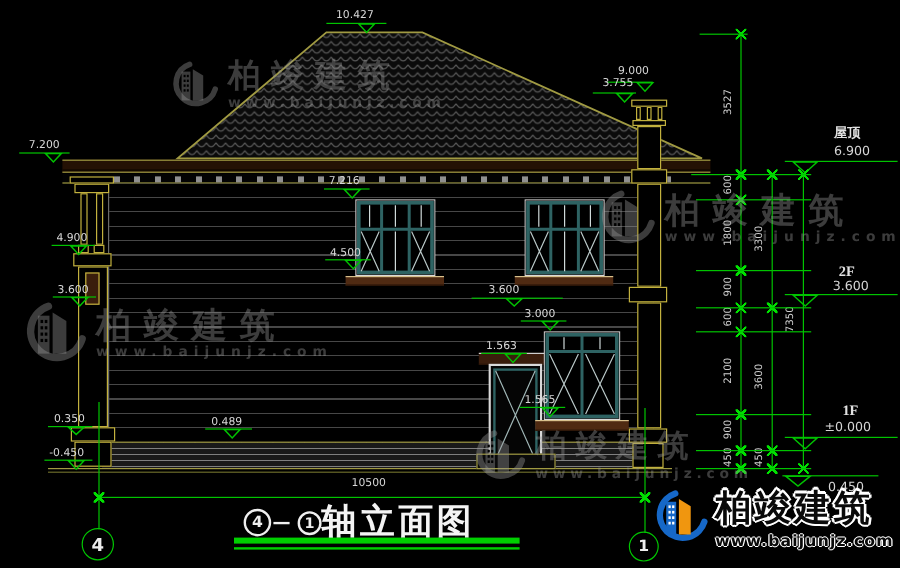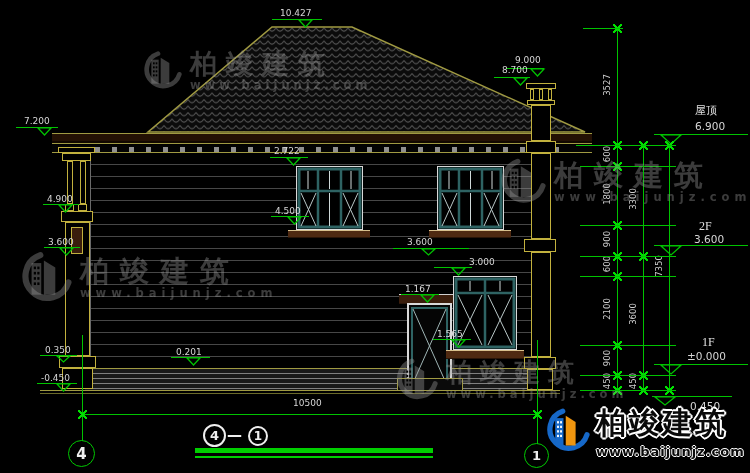--- a/index.html
+++ b/index.html
@@ -11,21 +11,21 @@
   .yl{position:absolute;height:1px;background:#a09a42;}
   .ybox{position:absolute;border:1px solid #c2b13e;background:#000;box-sizing:border-box;}
   .dimtxt{position:absolute;color:#d6d6d6;font-size:9px;white-space:nowrap;line-height:10px;}
   .chainlab{position:absolute;width:48px;text-align:center;transform:rotate(-90deg);
             transform-origin:center;font-size:8.5px;color:#cfcfcf;line-height:10px;}
   .xtick{position:absolute;width:9px;height:9px;
      background:linear-gradient(45deg,transparent 42%,#00e000 42% 58%,transparent 58%),
                 linear-gradient(135deg,transparent 42%,#00e000 42% 58%,transparent 58%);}
   .sill{position:absolute;background:#4f2a12;border-top:1px solid #d8c08c;
         border-bottom:1px solid #2a1508;box-sizing:border-box;}
-  .flab{position:absolute;color:#e2e2e2;font-size:11px;font-weight:normal;white-space:nowrap;}
+  .flab{position:absolute;color:#e2e2e2;font-size:11px;font-weight:bold;white-space:nowrap;}
   .serif{font-family:"Liberation Serif",serif;font-size:12px;}
   .fval{position:absolute;color:#d6d6d6;font-size:10.5px;white-space:nowrap;}
   .axcirc{position:absolute;border:1.5px solid #00c800;border-radius:50%;color:#eee;
           display:flex;align-items:center;justify-content:center;font-size:15px;font-weight:bold;box-sizing:border-box;}
   .tcirc{position:absolute;border:2px solid #efefef;border-radius:50%;color:#efefef;
          display:flex;align-items:center;justify-content:center;font-weight:bold;font-size:13px;box-sizing:border-box;}
   .tdash{position:absolute;color:#efefef;font-weight:bold;font-size:15px;}
   .ttext{position:absolute;color:#f4f4f4;font-weight:900;font-size:29px;letter-spacing:3px;white-space:nowrap;}
   .tscale{position:absolute;color:#f0f0f0;font-weight:bold;font-size:20px;}
   .wm{position:absolute;display:flex;align-items:center;gap:8px;color:rgba(150,150,150,0.40);}
@@ -160,31 +160,31 @@
       <div class="dimtxt" style="left: 280px; top: 8px;">10.427</div>
       <div class="gl" style="left: 272px; top: 19px; width: 50px;"></div>
       <svg width="15" height="9" style="position: absolute; left: 297.5px; top: 19px; overflow: visible;">
         <polygon points="1,1 14,1 7.5,8" fill="none" stroke="#00c300" stroke-width="1.2"></polygon>
       </svg>
       <div class="dimtxt" style="left: 515px; top: 55px;">9.000</div>
       <div class="gl" style="left: 506px; top: 68px; width: 38px;"></div>
       <svg width="15" height="9" style="position: absolute; left: 529.5px; top: 68px; overflow: visible;">
         <polygon points="1,1 14,1 7.5,8" fill="none" stroke="#00c300" stroke-width="1.2"></polygon>
       </svg>
-      <div class="dimtxt" style="left: 502px; top: 65px;">8.700</div>
+      <div class="dimtxt" style="left: 502px; top: 65px;">3.755</div>
       <div class="gl" style="left: 494px; top: 77px; width: 36px;"></div>
       <svg width="15" height="9" style="position: absolute; left: 512.5px; top: 77px; overflow: visible;">
         <polygon points="1,1 14,1 7.5,8" fill="none" stroke="#00c300" stroke-width="1.2"></polygon>
       </svg>
       <div class="dimtxt" style="left: 24px; top: 116px;">7.200</div>
       <div class="gl" style="left: 16px; top: 127px; width: 42px;"></div>
       <svg width="15" height="9" style="position: absolute; left: 36.5px; top: 127px; overflow: visible;">
         <polygon points="1,1 14,1 7.5,8" fill="none" stroke="#00c300" stroke-width="1.2"></polygon>
       </svg>
-      <div class="dimtxt" style="left: 274px; top: 146px;">2.722</div>
+      <div class="dimtxt" style="left: 274px; top: 146px;">7.216</div>
       <div class="gl" style="left: 270px; top: 157px; width: 38px;"></div>
       <svg width="15" height="9" style="position: absolute; left: 285.5px; top: 157px; overflow: visible;">
         <polygon points="1,1 14,1 7.5,8" fill="none" stroke="#00c300" stroke-width="1.2"></polygon>
       </svg>
       <div class="dimtxt" style="left: 47px; top: 194px;">4.900</div>
       <div class="gl" style="left: 43px; top: 204px; width: 36px;"></div>
       <svg width="15" height="9" style="position: absolute; left: 57.5px; top: 204px; overflow: visible;">
         <polygon points="1,1 14,1 7.5,8" fill="none" stroke="#00c300" stroke-width="1.2"></polygon>
       </svg>
       <div class="dimtxt" style="left: 275px; top: 206px;">4.500</div>
@@ -195,41 +195,41 @@
       <div class="dimtxt" style="left: 48px; top: 237px;">3.600</div>
       <div class="gl" style="left: 44px; top: 247px; width: 36px;"></div>
       <svg width="15" height="9" style="position: absolute; left: 58.5px; top: 247px; overflow: visible;">
         <polygon points="1,1 14,1 7.5,8" fill="none" stroke="#00c300" stroke-width="1.2"></polygon>
       </svg>
       <div class="dimtxt" style="left: 407px; top: 237px;">3.600</div>
       <div class="gl" style="left: 393px; top: 248px; width: 76px;"></div>
       <svg width="15" height="8" style="position: absolute; left: 420.5px; top: 248px; overflow: visible;">
         <polygon points="1,1 14,1 7.5,7" fill="none" stroke="#00c300" stroke-width="1.2"></polygon>
       </svg>
-      <div class="dimtxt" style="left: 437px; top: 257px; margin-left: 32px;">3.000</div>
+      <div class="dimtxt" style="left: 437px; top: 257px;">3.000</div>
       <div class="gl" style="left: 434px; top: 267px; width: 38px;"></div>
       <svg width="15" height="9" style="position: absolute; left: 450.5px; top: 267px; overflow: visible;">
         <polygon points="1,1 14,1 7.5,8" fill="none" stroke="#00c300" stroke-width="1.2"></polygon>
       </svg>
-      <div class="dimtxt" style="left: 405px; top: 284px;">1.167</div>
+      <div class="dimtxt" style="left: 405px; top: 284px;">1.563</div>
       <div class="gl" style="left: 401px; top: 294px; width: 38px;"></div>
       <svg width="15" height="9" style="position: absolute; left: 419.5px; top: 294px; overflow: visible;">
         <polygon points="1,1 14,1 7.5,8" fill="none" stroke="#00c300" stroke-width="1.2"></polygon>
       </svg>
       <div class="dimtxt" style="left: 437px; top: 329px;">1.565</div>
       <div class="gl" style="left: 433px; top: 339px; width: 38px;"></div>
       <svg width="15" height="9" style="position: absolute; left: 450.5px; top: 339px; overflow: visible;">
         <polygon points="1,1 14,1 7.5,8" fill="none" stroke="#00c300" stroke-width="1.2"></polygon>
       </svg>
       <div class="dimtxt" style="left: 45px; top: 345px;">0.350</div>
       <div class="gl" style="left: 40px; top: 355px; width: 37px;"></div>
       <svg width="15" height="8" style="position: absolute; left: 55.5px; top: 355px; overflow: visible;">
         <polygon points="1,1 14,1 7.5,7" fill="none" stroke="#00c300" stroke-width="1.2"></polygon>
       </svg>
-      <div class="dimtxt" style="left: 176px; top: 347px;">0.201</div>
+      <div class="dimtxt" style="left: 176px; top: 347px;">0.489</div>
       <div class="gl" style="left: 171px; top: 357px; width: 39px;"></div>
       <svg width="15" height="9" style="position: absolute; left: 185.5px; top: 357px; overflow: visible;">
         <polygon points="1,1 14,1 7.5,8" fill="none" stroke="#00c300" stroke-width="1.2"></polygon>
       </svg>
       <div class="dimtxt" style="left: 41px; top: 373px;">-0.450</div>
       <div class="gl" style="left: 37px; top: 383px; width: 40px;"></div>
       <svg width="15" height="9" style="position: absolute; left: 55.5px; top: 383px; overflow: visible;">
         <polygon points="1,1 14,1 7.5,8" fill="none" stroke="#00c300" stroke-width="1.2"></polygon>
       </svg>
       <div class="gl" style="left: 654px; top: 134px; width: 94px;"></div>
@@ -310,20 +310,21 @@
       <span>1</span>
     </div>
 
   <div class="tcirc" style="left:203px;top:424px;width:23px;height:23px">
       <span>4</span>
     </div>
   <div class="tdash" style="left:227px;top:426px">—</div>
   <div class="tcirc" style="left:248px;top:426px;width:20px;height:20px;font-size:12px">
       <span>1</span>
     </div>
+  <div class="ttext" style="left:268px;top:415px">轴立面图</div>
   <div class="abs" style="left:195px;top:448px;width:238px;height:5px;background:#00cf00"></div>
   <div class="abs" style="left:195px;top:456px;width:238px;height:2px;background:#00cf00"></div>
 
   <div class="wm" style="left:138px;top:46px">
     <svg width="44" height="50" viewBox="0 0 66 62">
         <use href="#bjicon"></use>
       </svg>
     <div>
       <div class="wmbrand" style="font-size:27px;letter-spacing:9px">柏竣建筑</div>
       <div class="wmurl">www.baijunjz.com</div>

